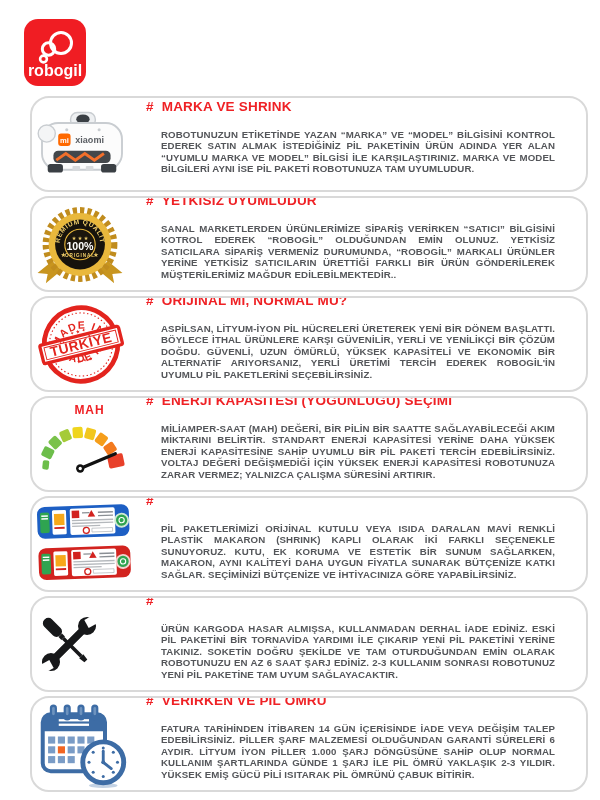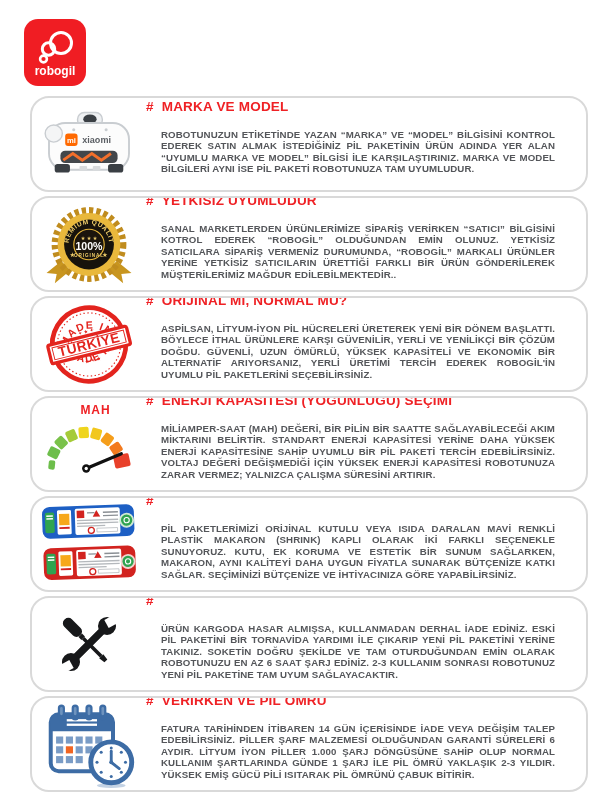--- a/index.html
+++ b/index.html
@@ -3,27 +3,27 @@
 <meta charset="utf-8">
 <style>
   html,body{margin:0;padding:0;background:#ffffff;}
   body{width:600px;height:800px;font-family:"Liberation Sans",sans-serif;overflow:hidden;}
   .page{position:relative;width:600px;height:800px;background:#fff;}
 
   
   .header{position:absolute;top:19px;left:24px;display:flex;align-items:center;gap:20px;}
   .logo{width:62px;height:67px;background:#F01D23;border-radius:14px;display:flex;flex-direction:column;align-items:center;justify-content:center;flex:0 0 62px;}
   .logo svg{width:40px;height:36px;display:block;}
-  .logo-text{color:#fff;font-size:12px;font-weight:bold;line-height:12px;margin-top:0;}
+  .logo-text{color:#fff;font-size:16px;font-weight:bold;line-height:12px;margin-top:0;}
   .page-title{margin:0;color:#F01D23;font-size:27px;font-weight:bold;letter-spacing:0.4px;white-space:nowrap;}
 
   
   .main{position:absolute;top:96px;left:30px;width:558px;display:flex;flex-direction:column;gap:4px;}
   .card{box-sizing:border-box;height:96px;background:#fff;border:2px solid #D9D9D9;border-radius:19px;display:flex;align-items:center;overflow:hidden;}
-  .icon-box{flex:0 0 114px;display:flex;align-items:center;justify-content:center;}
+  .icon-box{flex:0 0 114px;display:flex;align-items:center;justify-content:flex-start;}
   .content{flex:1;padding:2px 16px 2px 0;}
   .card h2{margin:0 0 2px 0;font-size:13.5px;font-weight:bold;color:#EF2125;letter-spacing:0.2px;display:flex;gap:8px;line-height:15px;}
   .card p{margin:15px;font-size:9.7px;line-height:11.5px;font-weight:bold;color:#54565A;text-align:justify;letter-spacing:0.1px;}
 </style>
 </head>
 <body>
 
 <div class="page">
 
   <div class="header">
@@ -55,21 +55,21 @@
           <path d="M25 59 L35 52 L45 59 L55 52 L65 59 L75 52" stroke="#F26F2B" stroke-width="3" fill="none"></path>
           <rect x="16" y="63" width="16" height="9" rx="3" fill="#3A3F44"></rect>
           <rect x="72" y="63" width="16" height="9" rx="3" fill="#3A3F44"></rect>
           <rect x="42" y="65" width="8" height="5" rx="1" fill="#D8DADC"></rect>
           <rect x="56" y="65" width="8" height="5" rx="1" fill="#D8DADC"></rect>
         </svg>
       </div>
       <div class="content">
         <h2>
             <span>#</span>
-            <span>MARKA VE MODEL</span>
+            <span>MARKA VE SHRINK</span>
           </h2>
         <p>ROBOTUNUZUN ETİKETİNDE YAZAN “MARKA” VE “MODEL” BİLGİSİNİ KONTROL EDEREK SATIN ALMAK İSTEDİĞİNİZ PİL PAKETİNİN ÜRÜN ADINDA YER ALAN “UYUMLU MARKA VE MODEL” BİLGİSİ İLE KARŞILAŞTIRINIZ. MARKA VE MODEL BİLGİLERİ AYNI İSE PİL PAKETİ ROBOTUNUZA TAM UYUMLUDUR.</p>
       </div>
     </section>
 
     <section class="card">
       <div class="icon-box">
         <svg viewBox="0 0 104 92" width="96" height="85">
           <path d="M22 64 L6 77 L17 78 L15 88 L32 74 Z" fill="#C8951F"></path>
           <path d="M82 64 L98 77 L87 78 L89 88 L72 74 Z" fill="#C8951F"></path>

